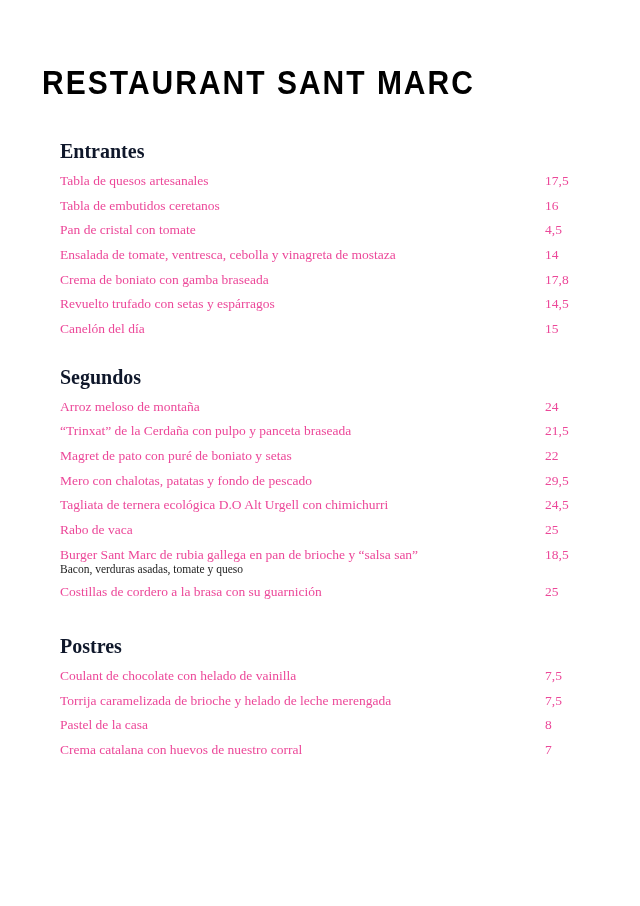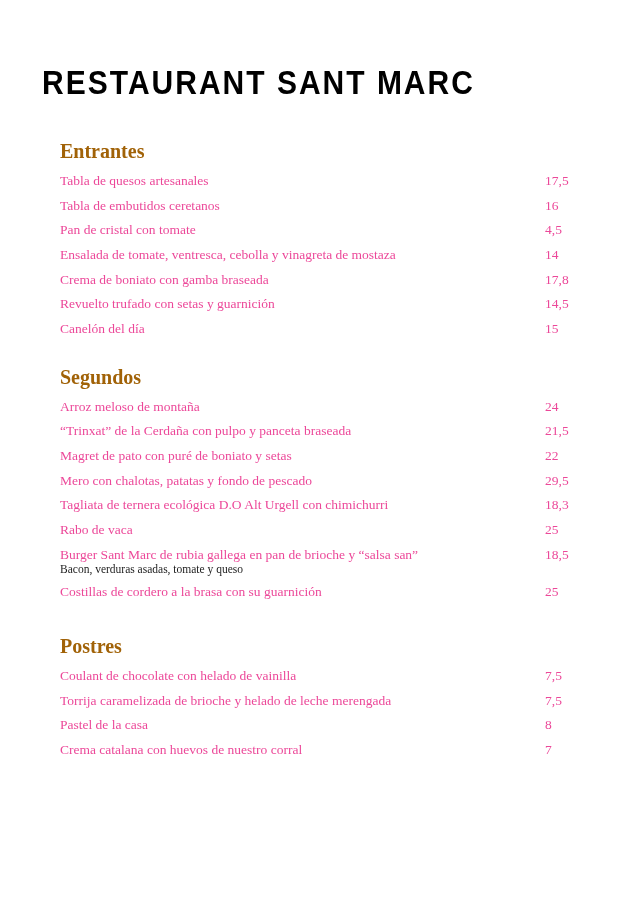--- a/index.html
+++ b/index.html
@@ -31,21 +31,21 @@
   }
   .content {
     margin-left: 60px;
     width: 520px;
   }
   .section-heading {
     font-family: "Liberation Serif", serif;
     font-weight: 700;
     font-size: 20px;
     line-height: 26px;
-    color: #a16207;
+    color: #0f172a;
   }
   .heading-entrantes { margin-top: 42px; }
   .heading-segundos  { margin-top: 22px; }
   .heading-postres   { margin-top: 28px; }
   .items { margin-top: 5px; }
   .row {
     display: grid;
     grid-template-columns: 485px 1fr;
     align-items: baseline;
   }
@@ -94,21 +94,21 @@
       </div>
       <div class="row">
         <span class="name">Ensalada de tomate, ventresca, cebolla y vinagreta de mostaza</span>
         <span class="price">14</span>
       </div>
       <div class="row">
         <span class="name">Crema de boniato con gamba braseada</span>
         <span class="price">17,8</span>
       </div>
       <div class="row">
-        <span class="name">Revuelto trufado con setas y guarnición</span>
+        <span class="name">Revuelto trufado con setas y espárragos</span>
         <span class="price">14,5</span>
       </div>
       <div class="row">
         <span class="name">Canelón del día</span>
         <span class="price">15</span>
       </div>
     </div>
 
     <div class="section-heading heading-segundos">Segundos</div>
     <div class="items">
@@ -123,21 +123,21 @@
       <div class="row">
         <span class="name">Magret de pato con puré de boniato y setas</span>
         <span class="price">22</span>
       </div>
       <div class="row">
         <span class="name">Mero con chalotas, patatas y fondo de pescado</span>
         <span class="price">29,5</span>
       </div>
       <div class="row">
         <span class="name">Tagliata de ternera ecológica D.O Alt Urgell con chimichurri</span>
-        <span class="price">18,3</span>
+        <span class="price">24,5</span>
       </div>
       <div class="row">
         <span class="name">Rabo de vaca</span>
         <span class="price">25</span>
       </div>
       <div class="row">
         <div>
           <span class="name">Burger Sant Marc de rubia gallega en pan de brioche y “salsa san”</span>
           <div class="note">Bacon, verduras asadas, tomate y queso</div>
         </div>

